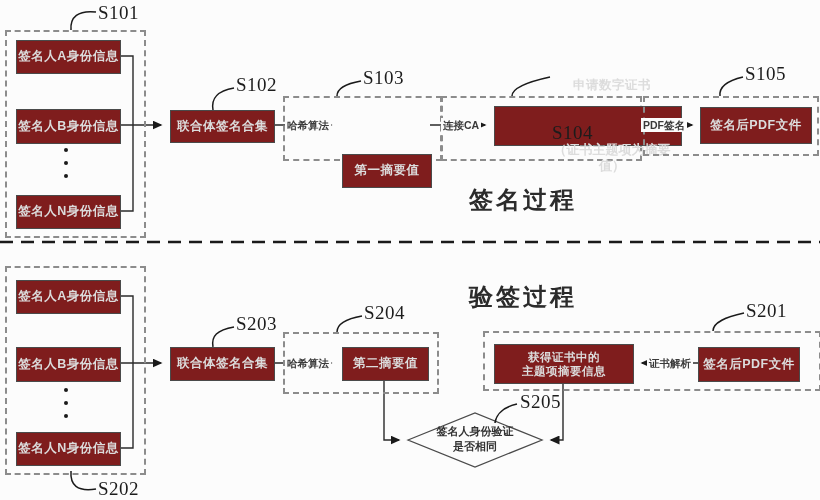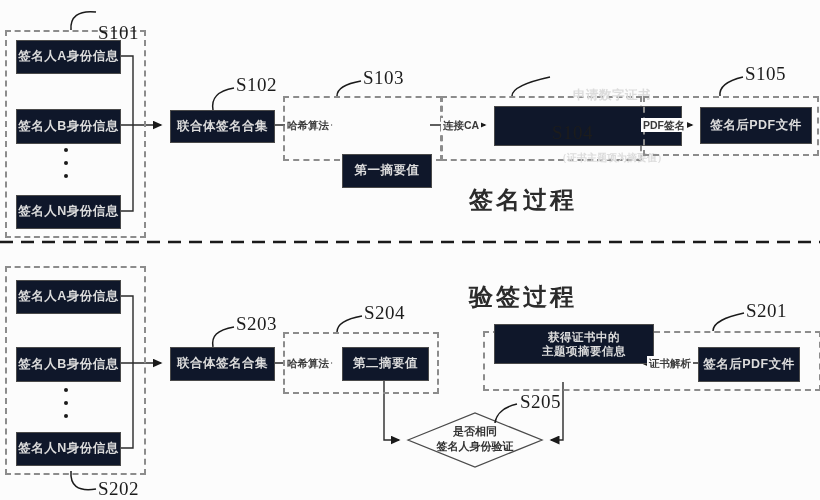--- a/index.html
+++ b/index.html
@@ -4,26 +4,26 @@
 <style>
   html,body{margin:0;padding:0;background:#e8e8e8;}
   #stage{
     position:relative;width:820px;height:500px;background:#fcfcfc;
     font-family:"Liberation Sans","DejaVu Sans",sans-serif;overflow:hidden;
   }
   .dashedbox{
     position:absolute;border:2px dashed #8c8c8c;background:transparent;
   }
   .gbox{
-    position:absolute;background:#0f172a;border:1px solid #4a4a4a;
+    position:absolute;background:#7f1d1d;border:1px solid #4a4a4a;
     color:#dcdcdc;display:flex;flex-direction:column;align-items:center;
     justify-content:center;text-align:center;font-weight:bold;
     font-size:12.5px;line-height:1.25;letter-spacing:.5px;
   }
-  .gbox .sub{font-size:10px;letter-spacing:0;margin-top:48px;}
+  .gbox .sub{font-size:13px;letter-spacing:0;margin-top:48px;}
   .slabel{
     position:absolute;font-family:"Liberation Serif","DejaVu Serif",serif;
     font-size:19px;color:#1c1c1c;letter-spacing:.5px;
   }
   .sectitle{
     position:absolute;font-size:24px;font-weight:600;color:#2b2b2b;
     letter-spacing:3px;
   }
   .flowlabel{
     position:absolute;font-size:10.5px;font-weight:600;color:#3a3a3a;
@@ -115,21 +115,21 @@
 
   <div class="dashedbox" style="left:643px;top:96px;width:172px;height:56px;"></div>
   <div class="gbox" style="left:700px;top:107px;width:110px;height:35px;">
       <span>签名后PDF文件</span>
     </div>
 
   <div class="flowlabel" style="left:285px;top:125px;">哈希算法</div>
   <div class="flowlabel" style="left:441px;top:125px;">连接CA</div>
   <div class="flowlabel" style="left:641px;top:125px;">PDF签名</div>
 
-  <div class="slabel" style="left:98px;top:2px;margin-top:20px;">S101</div>
+  <div class="slabel" style="left:98px;top:2px;">S101</div>
   <div class="slabel" style="left:236px;top:74px;">S102</div>
   <div class="slabel" style="left:363px;top:67px;">S103</div>
   <div class="slabel" style="left:552px;top:80px;margin-top:42px;">S104</div>
   <div class="slabel" style="left:745px;top:63px;">S105</div>
 
   <div class="sectitle" style="left:469px;top:184px;">签名过程</div>
 
   <div class="dashedbox" style="left:5px;top:266px;width:137px;height:205px;"></div>
   <div class="gbox" style="left:16px;top:280px;width:103px;height:32px;">
       <span>签名人A身份信息</span>
@@ -147,34 +147,34 @@
   <div class="gbox" style="left:170px;top:347px;width:103px;height:32px;">
       <span>联合体签名合集</span>
     </div>
 
   <div class="dashedbox" style="left:283px;top:332px;width:152px;height:58px;"></div>
   <div class="gbox" style="left:342px;top:347px;width:85px;height:32px;">
       <span>第二摘要值</span>
     </div>
 
   <div class="dashedbox" style="left:483px;top:331px;width:334px;height:56px;"></div>
-  <div class="gbox" style="left:494px;top:324px;width:138px;height:38px;padding-left:20px;">
+  <div class="gbox" style="left:494px;top:344px;width:138px;height:38px;">
     <span style="font-size:11.5px">获得证书中的</span>
     <span style="font-size:11.5px">主题项摘要信息</span>
   </div>
   <div class="gbox" style="left:698px;top:347px;width:100px;height:33px;">
       <span>签名后PDF文件</span>
     </div>
 
   <div class="flowlabel" style="left:285px;top:363px;">哈希算法</div>
   <div class="flowlabel" style="left:647px;top:363px;">证书解析</div>
 
   <div class="diamond-text" style="left:408px;top:424px;width:134px;">
+    <div>签名人身份验证</div>
     <div>是否相同</div>
-    <div>签名人身份验证</div>
   </div>
 
   <div class="slabel" style="left:746px;top:300px;">S201</div>
   <div class="slabel" style="left:98px;top:478px;">S202</div>
   <div class="slabel" style="left:236px;top:313px;">S203</div>
   <div class="slabel" style="left:364px;top:302px;">S204</div>
   <div class="slabel" style="left:520px;top:391px;">S205</div>
 
   <div class="sectitle" style="left:469px;top:281px;">验签过程</div>
 

